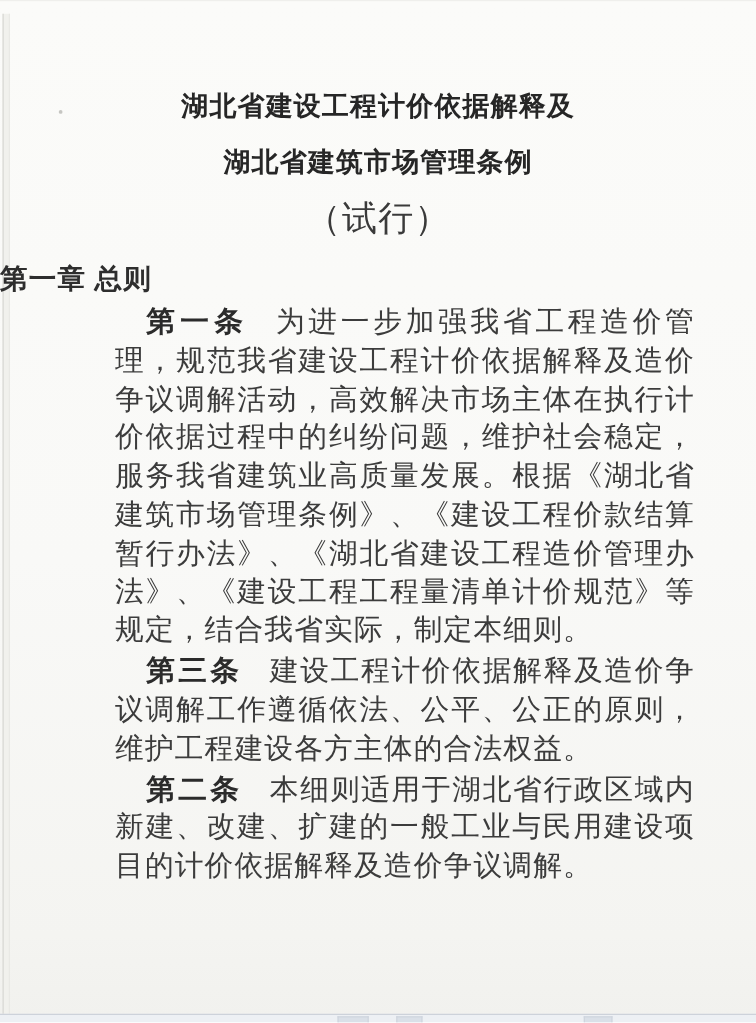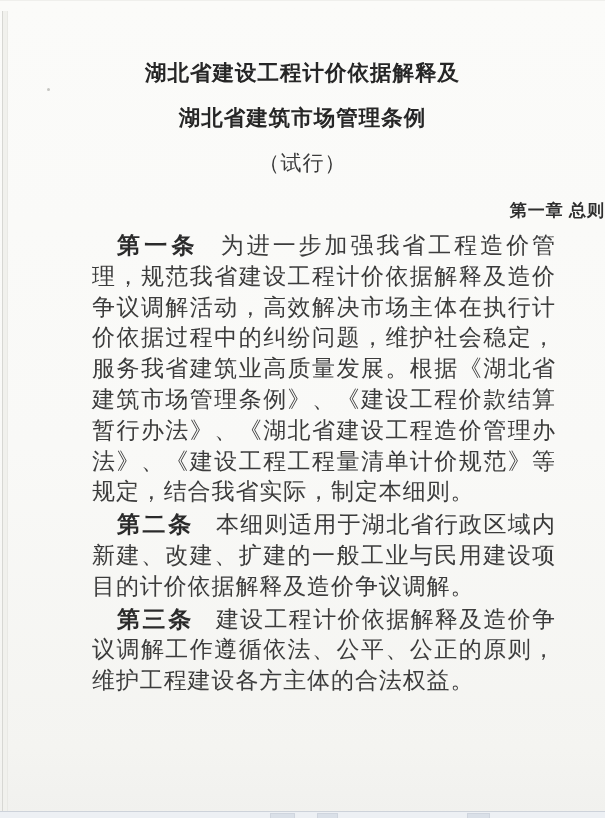--- a/index.html
+++ b/index.html
@@ -23,43 +23,43 @@
     position: absolute; left: 2px; top: 10px; bottom: 0; width: 4px;
     border-left: 1px solid #d7d7d3;
     border-right: 1px solid #e9e9e5;
     background: #f1f1ed;
   }
   .scan-speck {
     position: absolute; left: 47px; top: 87px; width: 3px; height: 3px;
     background: #9a9a96; border-radius: 50%; opacity: .55;
   }
 
-  .content { position: relative; padding-top: 50px; color: #383838; }
+  .content { position: relative; padding-top: 50px; color: #383838; margin-top: 12px; }
 
   .title-block {
     text-align: center;
     font-weight: bold;
     font-size: 21.5px;
     line-height: 45px;
     letter-spacing: 1px;
     color: #262626;
   }
   .title-line { white-space: nowrap; }
   .subtitle {
     text-align: center;
-    font-size: 21px;
+    font-size: 28px;
     font-weight: normal;
     line-height: 45px;
     letter-spacing: 1px;
     color: #3a3a3a;
   }
   .chapter-heading {
     margin-top: 10px;
-    text-align: right;
-    font-size: 17px;
+    text-align: left;
+    font-size: 22px;
     font-weight: bold;
     line-height: 30px;
     letter-spacing: 1px;
     color: #2e2e2e;
   }
 
   .articles {
     margin: 5px 49px 0 92px;
     font-size: 23px;
     line-height: 30.8px;
@@ -113,23 +113,23 @@
         </div>
 
       <div class="subtitle">（试行）</div>
 
       <div class="chapter-heading">第一章 总则</div>
 
       <div class="articles">
 
           <p class="article"><span class="article-label">第一条</span><span class="article-text">为进一步加强我省工程造价管理，规范我省建设工程计价依据解释及造价争议调解活动，高效解决市场主体在执行计价依据过程中的纠纷问题，维护社会稳定，服务我省建筑业高质量发展。根据《湖北省建筑市场管理条例》、《建设工程价款结算暂行办法》、《湖北省建设工程造价管理办法》、《建设工程工程量清单计价规范》等规定，结合我省实际，制定本细则。</span></p>
 
+          <p class="article"><span class="article-label">第三条</span><span class="article-text">建设工程计价依据解释及造价争议调解工作遵循依法、公平、公正的原则，维护工程建设各方主体的合法权益。</span></p>
+
           <p class="article"><span class="article-label">第二条</span><span class="article-text">本细则适用于湖北省行政区域内新建、改建、扩建的一般工业与民用建设项目的计价依据解释及造价争议调解。</span></p>
-
-          <p class="article"><span class="article-label">第三条</span><span class="article-text">建设工程计价依据解释及造价争议调解工作遵循依法、公平、公正的原则，维护工程建设各方主体的合法权益。</span></p>
 
         </div>
 
     </div>
   </div>
 
   <div class="bottom-strip">
     <div class="strip-fragment frag-1"></div>
     <div class="strip-fragment frag-2"></div>
     <div class="strip-fragment frag-3"></div>

